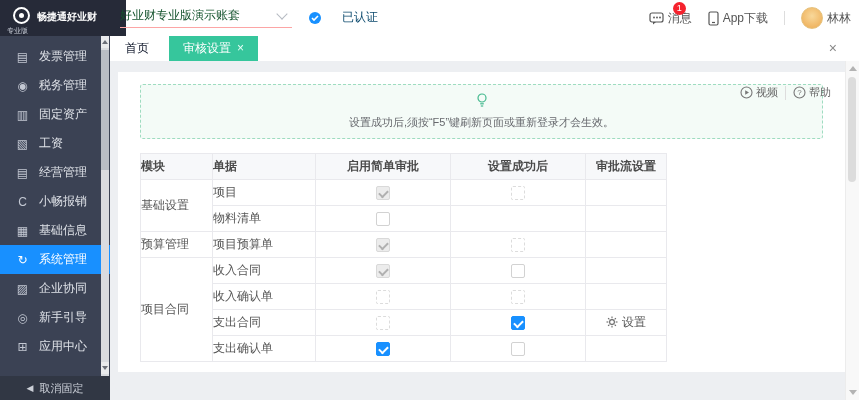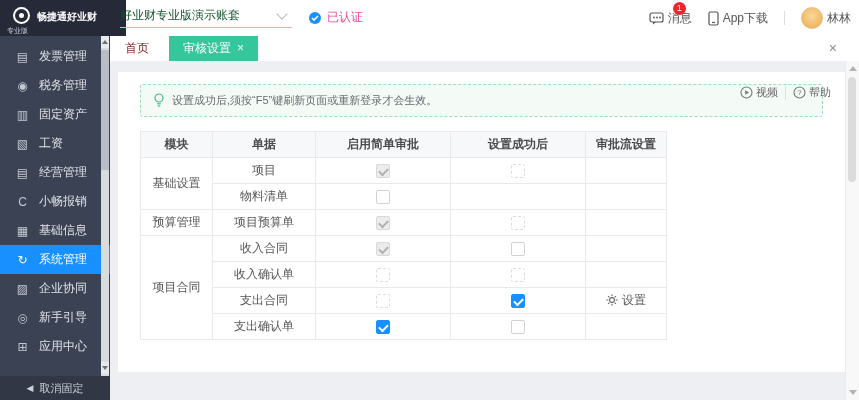--- a/index.html
+++ b/index.html
@@ -11,21 +11,21 @@
   .logo-block{position:absolute;left:0;top:0;width:126px;height:36px;background:#262a38;}
   .logo-mark{position:absolute;left:13px;top:7px;width:17px;height:17px;border:2px solid #fff;
              border-radius:50%;box-sizing:border-box;}
   .logo-mark i{position:absolute;left:4px;top:4px;width:5px;height:5px;background:#fff;border-radius:50%;}
   .logo-title{position:absolute;left:37px;top:10px;color:#fff;font-size:10px;font-weight:bold;white-space:nowrap;}
   .logo-sub{position:absolute;left:7px;top:26px;color:#c7ccd6;font-size:7px;}
   .account{position:absolute;left:120px;top:3px;width:172px;height:24px;border-bottom:1px solid #fca5a5;
            color:#14532d;line-height:24px;cursor:pointer;}
   .chev{position:absolute;right:6px;top:7px;width:7px;height:7px;border-right:1px solid #b6bac2;
         border-bottom:1px solid #b6bac2;transform:rotate(45deg);}
-  .cert{position:absolute;left:308px;top:9px;display:flex;align-items:center;gap:5px;color:#ec4899;cursor:pointer;}
+  .cert{position:absolute;left:308px;top:9px;display:flex;align-items:center;gap:20px;color:#0c4a6e;cursor:pointer;}
   .top-right{position:absolute;right:8px;top:0;height:36px;display:flex;align-items:center;gap:16px;color:#555;}
   .tr-item{display:flex;align-items:center;gap:4px;cursor:pointer;position:relative;}
   .badge{position:absolute;left:24px;top:-8px;min-width:13px;height:13px;border-radius:7px;background:#f5222d;
          color:#fff;font-size:9px;line-height:13px;text-align:center;padding:0 2px;box-sizing:border-box;}
   .v-div{width:1px;height:14px;background:#ddd;}
   .avatar{width:22px;height:22px;border-radius:50%;background:radial-gradient(circle at 50% 40%,#f8d89a,#eda94f);
           border:1px solid #e6c27d;box-sizing:border-box;}
 
   
   .sidebar{position:absolute;left:0;top:36px;width:110px;height:340px;background:#3b4254;z-index:5;}
@@ -39,41 +39,41 @@
   .sb-btn i{position:absolute;left:1px;width:0;height:0;border-left:3px solid transparent;border-right:3px solid transparent;}
   .sb-up{top:0;} .sb-up i{top:4px;border-bottom:4px solid #6b6f78;}
   .sb-down{bottom:2px;} .sb-down i{top:4px;border-top:4px solid #6b6f78;}
   .sb-thumb{position:absolute;left:0;top:14px;width:8px;height:120px;background:#b9bdc5;}
   .collapse-bar{position:absolute;left:0;bottom:0;width:110px;height:24px;background:#313744;color:#ccd0d8;
                 display:flex;align-items:center;justify-content:center;gap:6px;font-size:11px;cursor:pointer;z-index:6;}
   .collapse-glyph{font-size:9px;color:#ccd0d8;}
 
   
   .tabbar{position:absolute;left:110px;top:36px;right:0;height:25px;background:#fff;display:flex;align-items:stretch;z-index:4;}
-  .tab-home{line-height:25px;padding:0 12px;margin-left:3px;color:#7f1d1d;cursor:pointer;}
+  .tab-home{line-height:25px;padding:0 12px;margin-left:3px;color:#0f172a;cursor:pointer;}
   .tab-active{line-height:25px;padding:0 14px;margin-left:8px;background:#36c69c;color:#fff;cursor:pointer;
               display:flex;align-items:center;gap:6px;}
   .tab-close{font-size:12px;color:#e8fff7;cursor:pointer;}
   .tabbar-close{margin-left:auto;margin-right:22px;line-height:25px;color:#888;font-size:14px;cursor:pointer;}
 
   
   .content{position:absolute;left:110px;top:61px;right:0;bottom:0;background:#edeff2;border-radius:29px;}
   .card{position:absolute;left:8px;top:11px;width:727px;height:300px;background:#fff;overflow:hidden;}
   .card-links{position:absolute;top:13px;right:14px;display:flex;align-items:center;gap:7px;color:#666;font-size:11px;}
   .link-item{display:flex;align-items:center;gap:3px;cursor:pointer;}
   .title-row{margin:26px 0 0 22px;}
   .page-title{font-size:16px;color:#333;font-weight:500;}
   .page-note{font-size:11px;color:#f5a34a;margin-left:6px;}
   .banner{margin:12px 22px 0 22px;background:#f4fbf7;border:1px dashed #9edcc0;border-radius:3px;
-          padding:8px 12px;color:#67696e;font-size:11px;display:flex;align-items:center;gap:7px;}
+          padding:8px 12px;color:#67696e;font-size:11px;display:flex;align-items:center;gap:7px;flex-direction:column;}
 
   table.audit{margin:14px 0 0 22px;border-collapse:collapse;table-layout:fixed;width:526px;color:#555;font-size:12px;}
   table.audit th,table.audit td{border:1px solid #e9e9ed;height:26px;padding:0;box-sizing:border-box;}
   table.audit th{background:#f7f8fa;font-weight:bold;color:#4a4a4a;}
-  .al{ text-align:center;padding-left:12px; } .ac{ text-align:center;margin-top:13px; }
+  .al{ text-align:left;padding-left:12px; } .ac{ text-align:center;margin-top:13px; }
 
   .cb{display:inline-block;width:14px;height:14px;border-radius:2px;box-sizing:border-box;position:relative;vertical-align:middle;}
   .cb.checked{background:#1890ff;border:1px solid #1890ff;cursor:pointer;}
   .cb.checked::after{content:"";position:absolute;left:2px;top:3px;width:7px;height:4px;
                      border-left:2px solid #fff;border-bottom:2px solid #fff;transform:rotate(-45deg);}
   .cb.checked-disabled{background:#ececec;border:1px solid #d9d9d9;}
   .cb.checked-disabled::after{content:"";position:absolute;left:2px;top:3px;width:7px;height:4px;
                      border-left:2px solid #b0b0b0;border-bottom:2px solid #b0b0b0;transform:rotate(-45deg);}
   .cb.empty{background:#fff;border:1px solid #d2d2d2;cursor:pointer;}
   .cb.empty-disabled{background:#fff;border:1px dashed #dcdcdc;}

